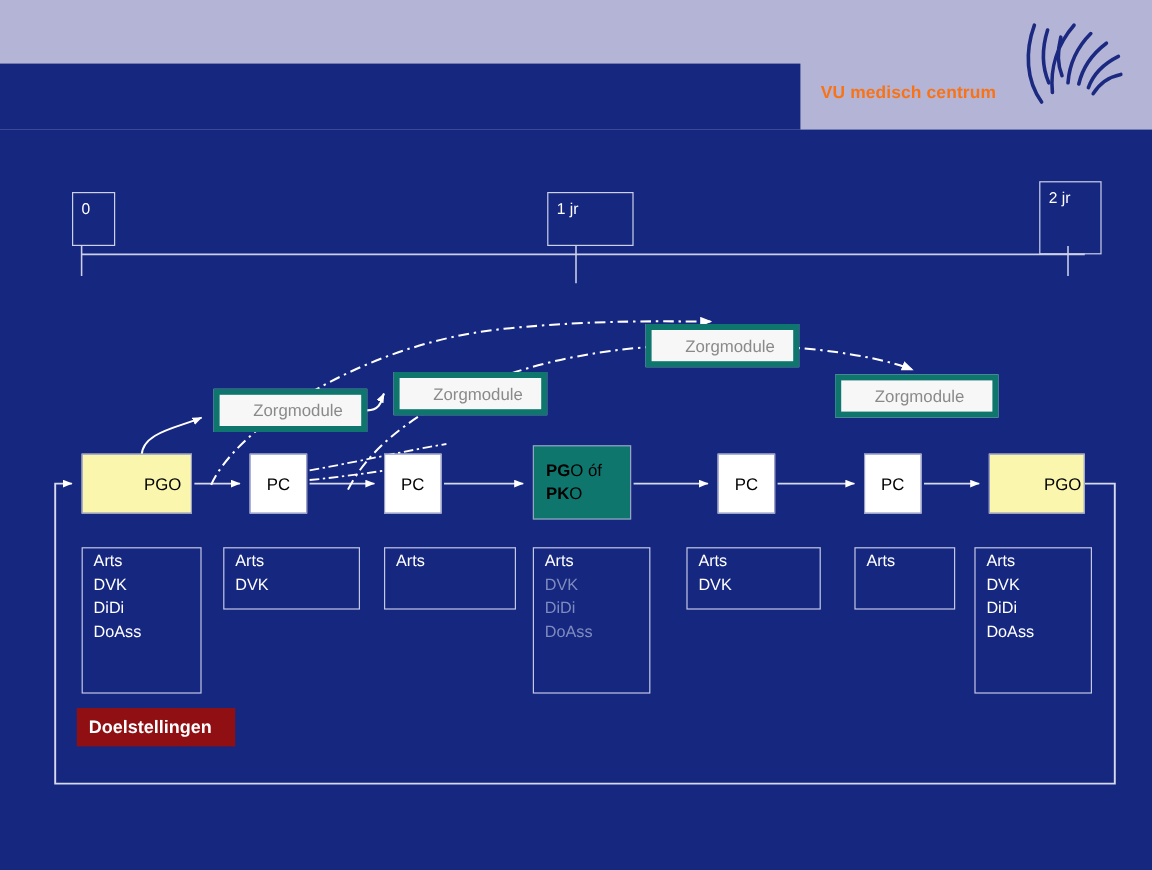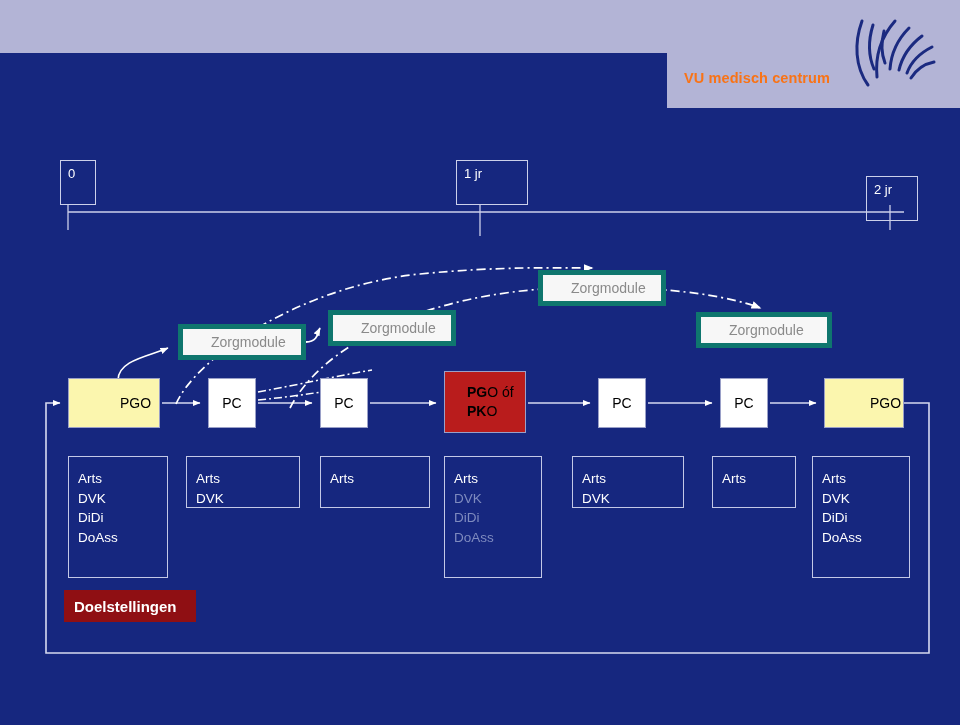--- a/index.html
+++ b/index.html
@@ -40,29 +40,29 @@
   }
   
   .node{
     position:absolute;box-sizing:border-box;
     display:flex;align-items:center;justify-content:center;
     font-size:14px;color:#000;border:1px solid #9aa0c8;
   }
   .node.pgo{background:#fbf6ae;padding-left:43px;}
   .node.pc{background:#ffffff;}
   .node.pko{
-    background:#b91c1c;justify-content:flex-start;
-    padding-left:22px;line-height:1.35;
+    background:#0f766e;justify-content:flex-start;
+    padding-left:10px;line-height:1.35;
   }
   
   .role{
     position:absolute;box-sizing:border-box;
     border:1px solid #c3c8e6;background:transparent;
     color:#ffffff;font-size:13.5px;line-height:1.45;
-    padding:12px 0 0 9px;
+    padding:1px 0 0 9px;
   }
   .role .dim{color:#7f8bbf;}
   
   #doel{
     position:absolute;background:#8f0f13;color:#ffffff;
     font-size:15px;font-weight:bold;
     box-sizing:border-box;
     display:flex;align-items:center;padding-left:10px;
   }
 </style>
@@ -128,21 +128,21 @@
     <path d="M290 300 C320 240 420 186 560 180 C680 176 740 192 760 200" stroke="#ffffff" stroke-width="1.7" fill="none" stroke-dasharray="9 4 2 4" marker-end="url(#ah2)"></path>
 
     <g stroke="#ffffff" stroke-width="1.5" fill="none" stroke-dasharray="8 3 2 3">
       <path d="M258 292 C300 288 330 282 368 278"></path>
       <path d="M258 284 C302 276 336 268 372 262"></path>
     </g>
   </svg>
 
   <div class="tick-box" style="left:60px;top:52px;width:36px;height:45px;">0</div>
   <div class="tick-box" style="left:456px;top:52px;width:72px;height:45px;">1 jr</div>
-  <div class="tick-box" style="left:866px;top:68px;width:52px;height:45px;">2 jr</div>
+  <div class="tick-box" style="left:866px;top:43px;width:52px;height:61px;">2 jr</div>
 
   <div class="zm" style="left:178px;top:216px;width:128px;height:36px;">Zorgmodule</div>
   <div class="zm" style="left:328px;top:202px;width:128px;height:36px;">Zorgmodule</div>
   <div class="zm" style="left:538px;top:162px;width:128px;height:36px;">Zorgmodule</div>
   <div class="zm" style="left:696px;top:204px;width:136px;height:36px;">Zorgmodule</div>
 
   <div class="node pgo" style="left:68px;top:270px;width:92px;height:50px;">PGO</div>
   <div class="node pc" style="left:208px;top:270px;width:48px;height:50px;">PC</div>
   <div class="node pc" style="left:320px;top:270px;width:48px;height:50px;">PC</div>
 

